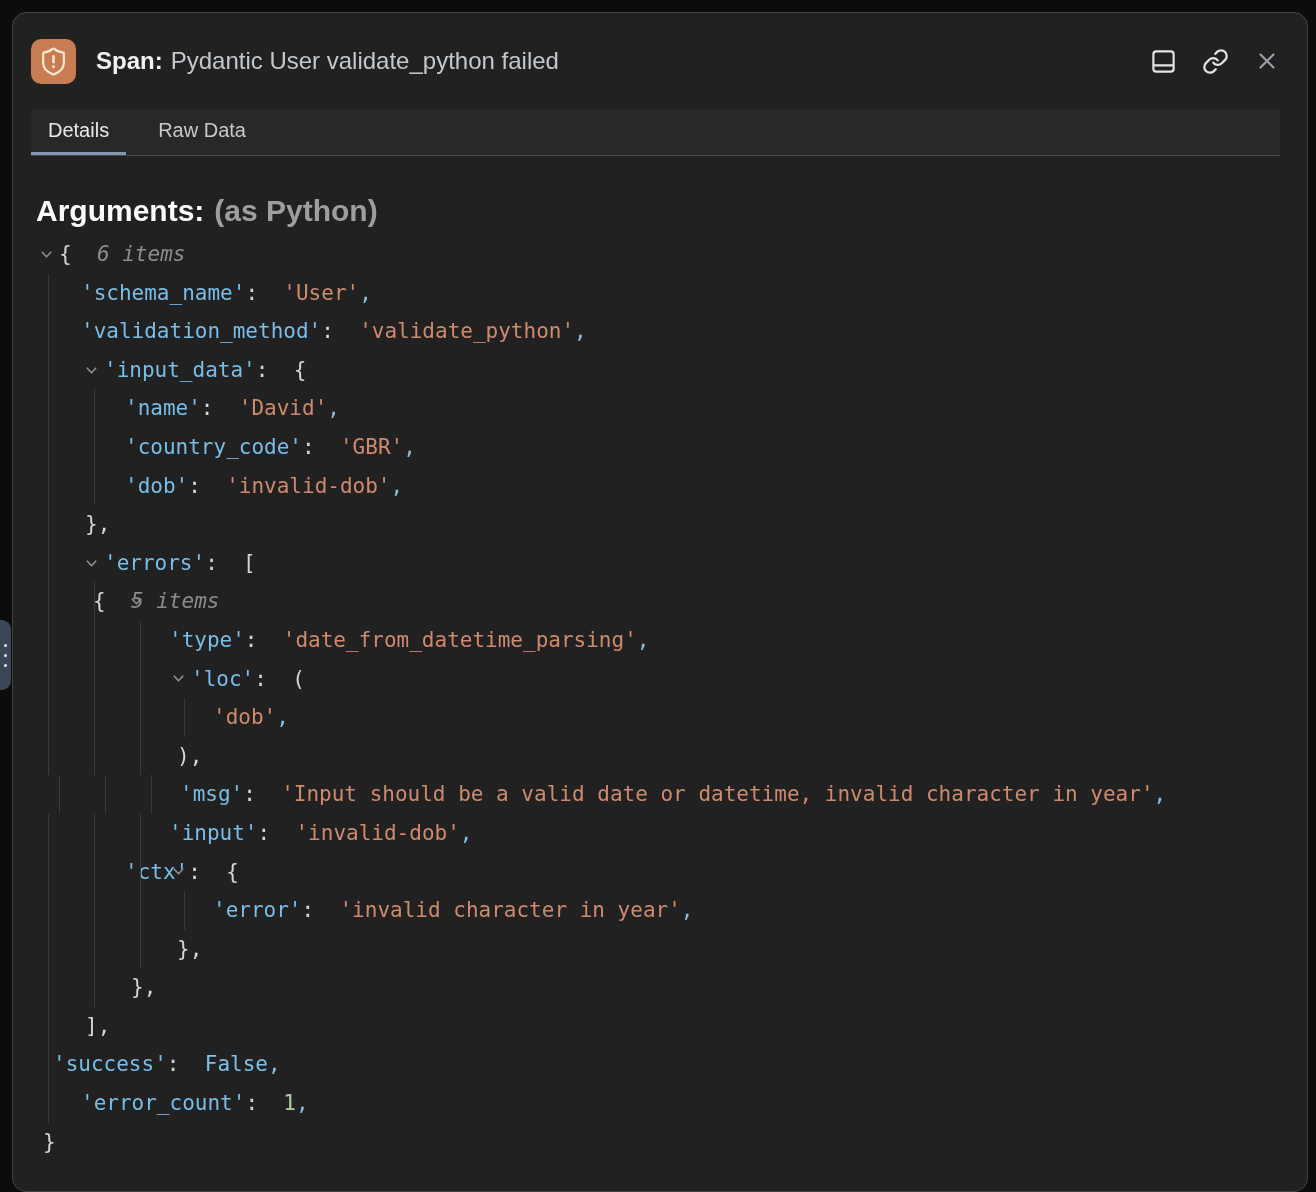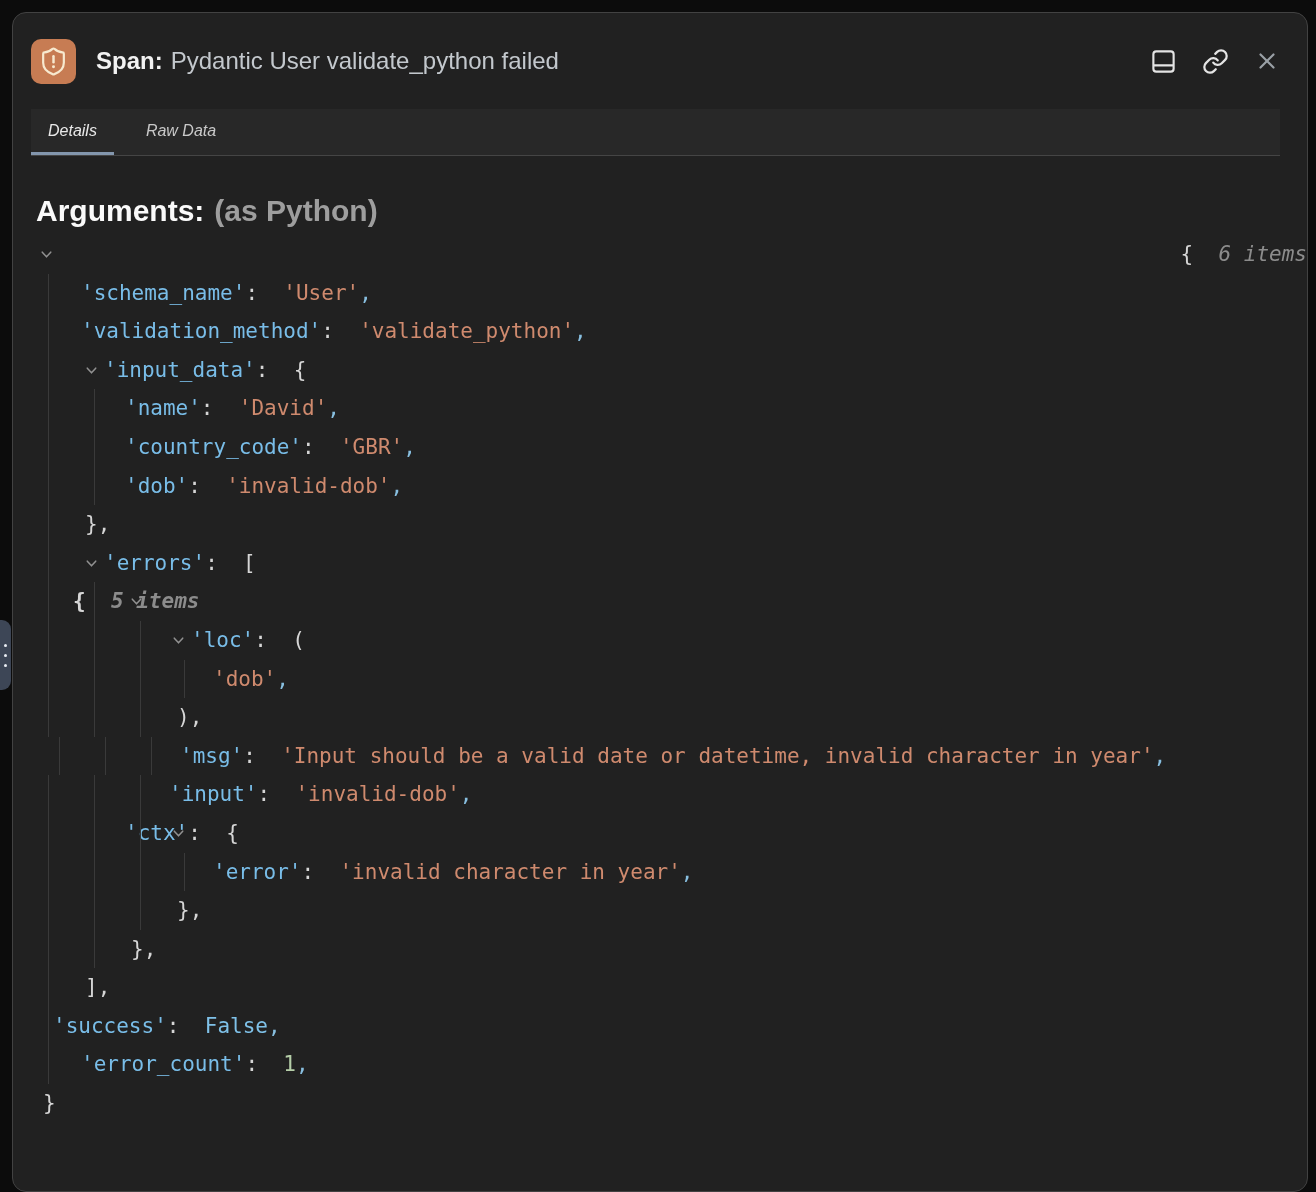--- a/index.html
+++ b/index.html
@@ -45,25 +45,24 @@
     margin: 0 27px 0 18px;
     height: 47px;
     background: #282828;
     border-bottom: 1px solid #454545;
     display: flex;
     align-items: stretch;
   }
   .tab {
     padding: 0 17px;
     display: flex; align-items: center;
-    font-size: 16px;
+    font-size: 20px;
     color: #c9c9c9;
     cursor: pointer;
     border-bottom: 3px solid transparent;
-    font-style: italic;
   }
   .tab.active {
     color: #e9e9e9;
     border-bottom-color: var(--accent-underline);
   }
   .tab + .tab { margin-left: 15px; }
   
   .heading {
     margin: 38px 0 0 23px;
     font-size: 30px;
@@ -162,38 +161,39 @@
   <div class="tabstrip">
     <div class="tab active">Details</div>
     <div class="tab">Raw Data</div>
   </div>
 
   <div class="heading">
     <span>Arguments:</span><span class="mode">(as Python)</span>
   </div>
 
   <div class="tree" id="tree">
-      <div class="tree-row" style="padding-left: 46px; text-align: right;"><span class="chev" style="left: 25px;"><svg width="15" height="15" viewBox="0 0 16 16" fill="none">
+      <div class="tree-row" style="padding-left: 46px;"><span class="chev" style="left: 25px;"><svg width="15" height="15" viewBox="0 0 16 16" fill="none">
             <path d="M3.5 5.5 L8 10.5 L12.5 5.5" stroke="#919191" stroke-width="1.6" stroke-linecap="round" stroke-linejoin="round"></path>
           </svg></span><span class="t-punct">{  </span><span class="t-items">6 items</span></div>
       <div class="tree-row" style="padding-left: 68px;"><span class="guide" style="left: 35px;"></span><span class="t-key">'schema_name'</span><span class="t-punct">:  </span><span class="t-str">'User'</span><span class="t-comma">,</span></div>
       <div class="tree-row" style="padding-left: 68px;"><span class="guide" style="left: 35px;"></span><span class="t-key">'validation_method'</span><span class="t-punct">:  </span><span class="t-str">'validate_python'</span><span class="t-comma">,</span></div>
       <div class="tree-row" style="padding-left: 91px;"><span class="guide" style="left: 35px;"></span><span class="chev" style="left: 70px;"><svg width="15" height="15" viewBox="0 0 16 16" fill="none">
             <path d="M3.5 5.5 L8 10.5 L12.5 5.5" stroke="#919191" stroke-width="1.6" stroke-linecap="round" stroke-linejoin="round"></path>
           </svg></span><span class="t-key">'input_data'</span><span class="t-punct">:  {</span></div>
       <div class="tree-row" style="padding-left: 112px;"><span class="guide" style="left: 35px;"></span><span class="guide" style="left: 81px;"></span><span class="t-key">'name'</span><span class="t-punct">:  </span><span class="t-str">'David'</span><span class="t-comma">,</span></div>
       <div class="tree-row" style="padding-left: 112px;"><span class="guide" style="left: 35px;"></span><span class="guide" style="left: 81px;"></span><span class="t-key">'country_code'</span><span class="t-punct">:  </span><span class="t-str">'GBR'</span><span class="t-comma">,</span></div>
       <div class="tree-row" style="padding-left: 112px;"><span class="guide" style="left: 35px;"></span><span class="guide" style="left: 81px;"></span><span class="t-key">'dob'</span><span class="t-punct">:  </span><span class="t-str">'invalid-dob'</span><span class="t-comma">,</span></div>
       <div class="tree-row" style="padding-left: 72px;"><span class="guide" style="left: 35px;"></span><span class="t-punct">},</span></div>
       <div class="tree-row" style="padding-left: 91px;"><span class="guide" style="left: 35px;"></span><span class="chev" style="left: 70px;"><svg width="15" height="15" viewBox="0 0 16 16" fill="none">
             <path d="M3.5 5.5 L8 10.5 L12.5 5.5" stroke="#919191" stroke-width="1.6" stroke-linecap="round" stroke-linejoin="round"></path>
           </svg></span><span class="t-key">'errors'</span><span class="t-punct">:  [</span></div>
-      <div class="tree-row" style="padding-left: 60px; font-weight: bold;"><span class="guide" style="left: 35px;"></span><span class="guide" style="left: 81px;"></span><span class="chev" style="left: 115px;"><svg width="15" height="15" viewBox="0 0 16 16" fill="none">
+      <div class="tree-row" style="padding-left: 80px;"><span class="guide" style="left: 35px;"></span><span class="guide" style="left: 81px;"></span><span class="chev" style="left: 115px;"><svg width="15" height="15" viewBox="0 0 16 16" fill="none">
             <path d="M3.5 5.5 L8 10.5 L12.5 5.5" stroke="#919191" stroke-width="1.6" stroke-linecap="round" stroke-linejoin="round"></path>
           </svg></span><span class="t-punct">{  </span><span class="t-items">5 items</span></div>
+      <div class="tree-row" style="padding-left: 156px;"><span class="guide" style="left: 35px;"></span><span class="guide" style="left: 81px;"></span><span class="guide" style="left: 127px;"></span><span class="t-key">'type'</span><span class="t-punct">:  </span><span class="t-str">'date_from_datetime_parsing'</span><span class="t-comma">,</span></div>
       <div class="tree-row" style="padding-left: 178px;"><span class="guide" style="left: 35px;"></span><span class="guide" style="left: 81px;"></span><span class="guide" style="left: 127px;"></span><span class="chev" style="left: 157px;"><svg width="15" height="15" viewBox="0 0 16 16" fill="none">
             <path d="M3.5 5.5 L8 10.5 L12.5 5.5" stroke="#919191" stroke-width="1.6" stroke-linecap="round" stroke-linejoin="round"></path>
           </svg></span><span class="t-key">'loc'</span><span class="t-punct">:  (</span></div>
       <div class="tree-row" style="padding-left: 200px;"><span class="guide" style="left: 35px;"></span><span class="guide" style="left: 81px;"></span><span class="guide" style="left: 127px;"></span><span class="guide" style="left: 171px;"></span><span class="t-str">'dob'</span><span class="t-comma">,</span></div>
       <div class="tree-row" style="padding-left: 164px;"><span class="guide" style="left: 35px;"></span><span class="guide" style="left: 81px;"></span><span class="guide" style="left: 127px;"></span><span class="t-punct">),</span></div>
       <div class="tree-row" style="padding-left: 156px; margin-left: 11px;"><span class="guide" style="left: 35px;"></span><span class="guide" style="left: 81px;"></span><span class="guide" style="left: 127px;"></span><span class="t-key">'msg'</span><span class="t-punct">:  </span><span class="t-str">'Input should be a valid date or datetime, invalid character in year'</span><span class="t-comma">,</span></div>
       <div class="tree-row" style="padding-left: 156px;"><span class="guide" style="left: 35px;"></span><span class="guide" style="left: 81px;"></span><span class="guide" style="left: 127px;"></span><span class="t-key">'input'</span><span class="t-punct">:  </span><span class="t-str">'invalid-dob'</span><span class="t-comma">,</span></div>
       <div class="tree-row" style="padding-left: 112px;"><span class="guide" style="left: 35px;"></span><span class="guide" style="left: 81px;"></span><span class="guide" style="left: 127px;"></span><span class="chev" style="left: 157px;"><svg width="15" height="15" viewBox="0 0 16 16" fill="none">
             <path d="M3.5 5.5 L8 10.5 L12.5 5.5" stroke="#919191" stroke-width="1.6" stroke-linecap="round" stroke-linejoin="round"></path>
           </svg></span><span class="t-key">'ctx'</span><span class="t-punct">:  {</span></div>

